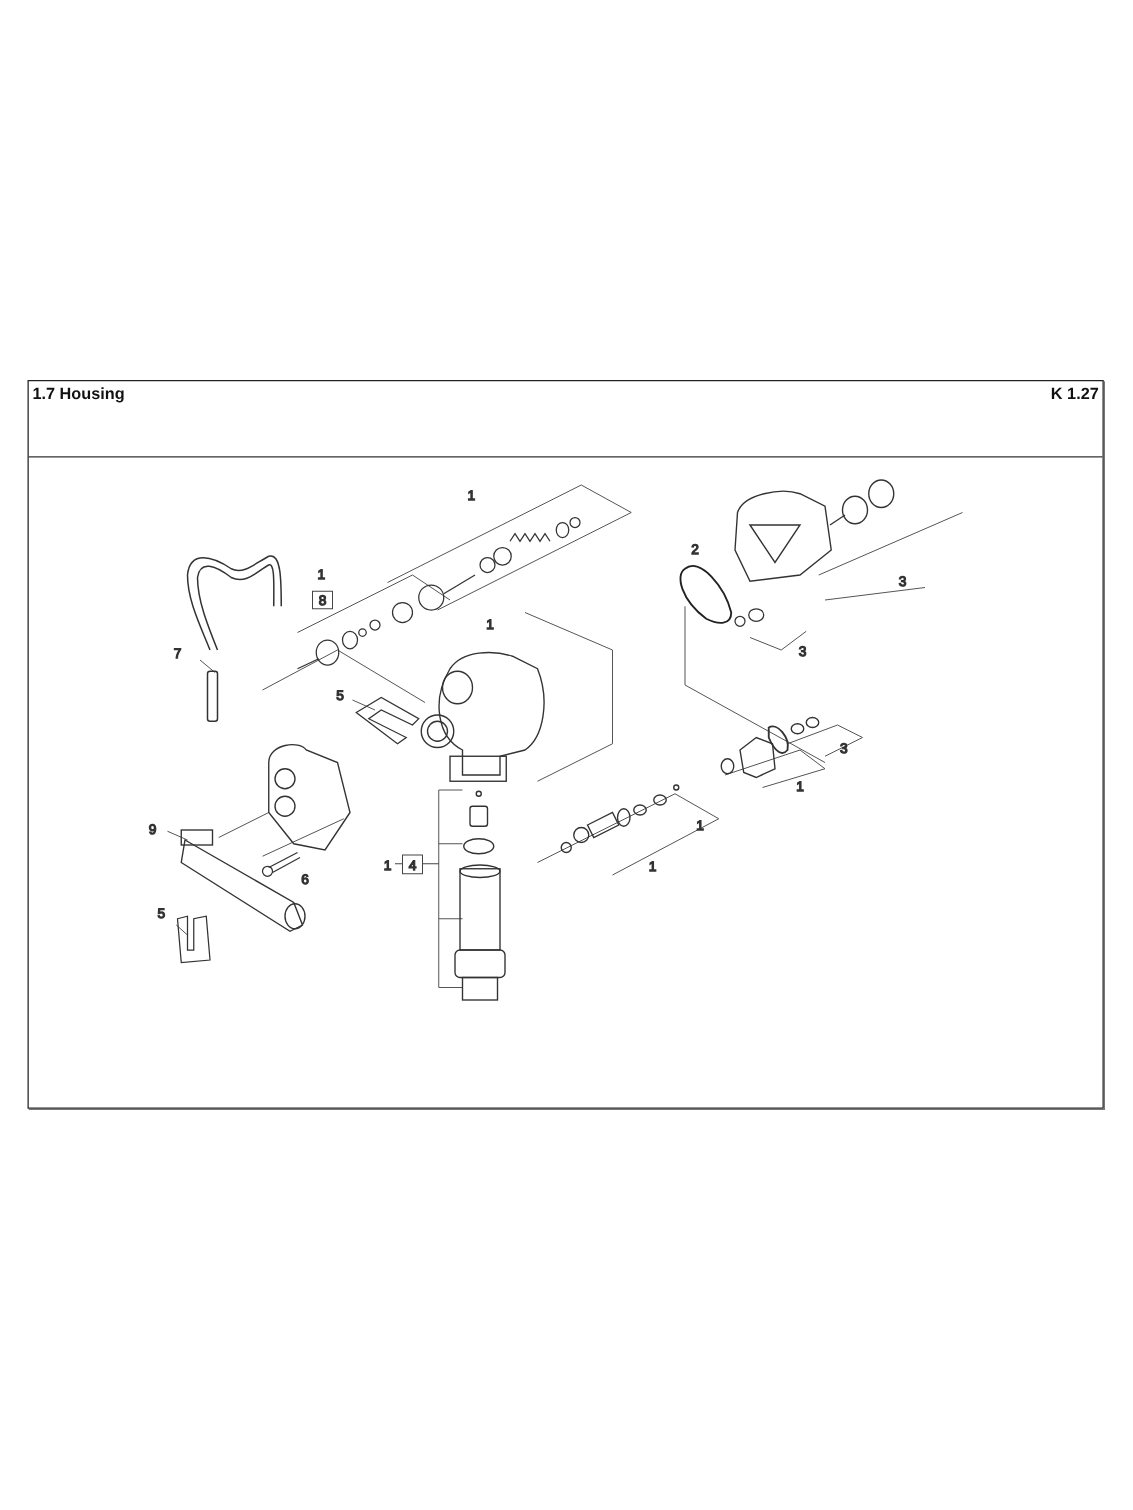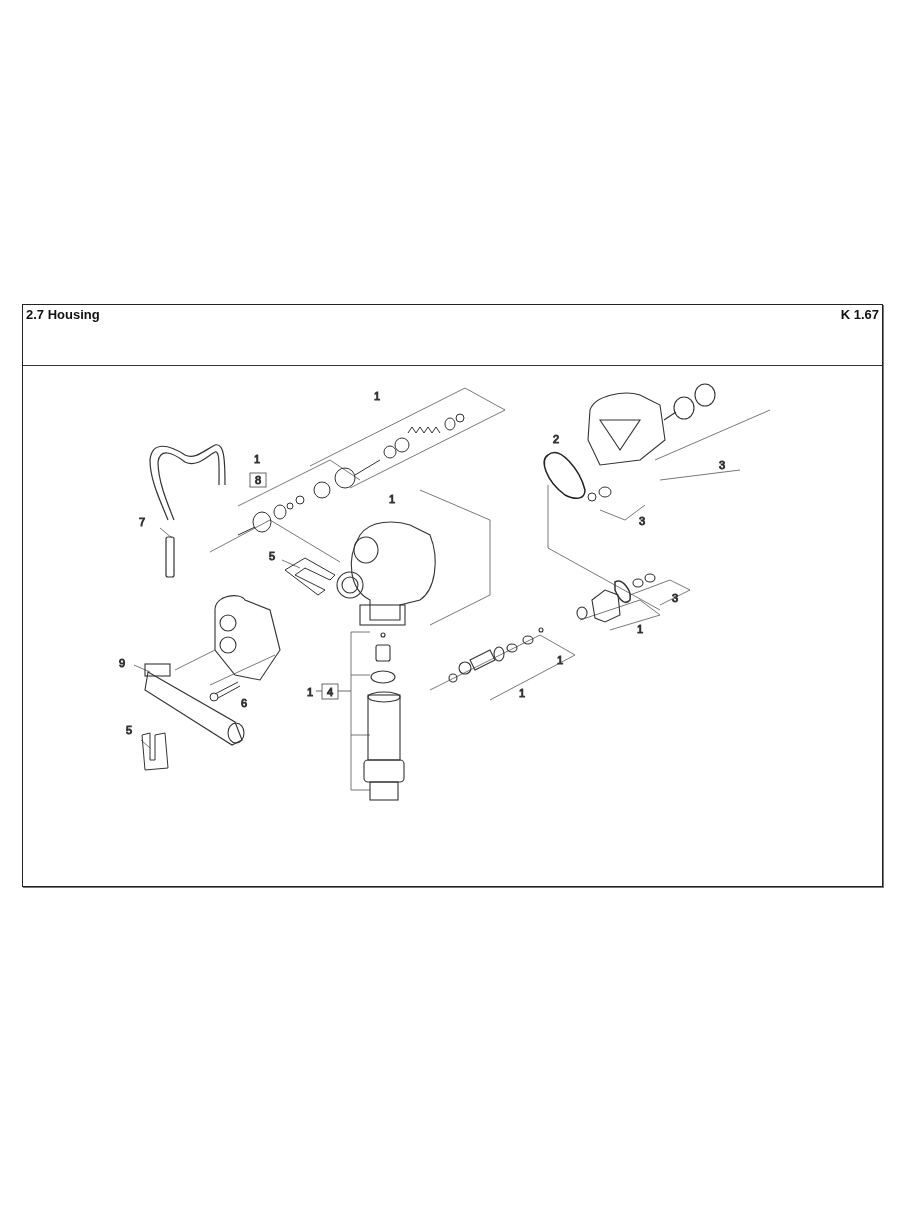--- a/index.html
+++ b/index.html
@@ -8,22 +8,22 @@
   .header{position:absolute;left:0;top:0;width:100%;height:60px;border-bottom:1.5px solid #333;}
   .title{position:absolute;left:3px;top:2px;font-weight:bold;font-size:13px;}
   .model{position:absolute;right:3px;top:2px;font-weight:bold;font-size:13px;}
   svg text{font-family:"Liberation Sans",sans-serif;font-size:11px;fill:#111;}
 </style>
 </head>
 <body>
 
 <div class="frame">
   <div class="header">
-    <div class="title">2.7 Housing</div>
-    <div class="model">K 1.67</div>
+    <div class="title">1.7 Housing</div>
+    <div class="model">K 1.27</div>
   </div>
 </div>
 
 <svg width="906" height="1208" style="position:absolute;left:0;top:0;" xmlns="http://www.w3.org/2000/svg" fill="none" stroke="#333" stroke-width="1">
 
   <g stroke="#555" stroke-width="0.8">
     <polyline points="310,466 465,388 505,410 350,488"></polyline>
     <polyline points="210,552 270,520 340,562"></polyline>
     <polyline points="238,506 330,460 360,480"></polyline>
     <polyline points="430,625 490,595 490,520 420,490"></polyline>

